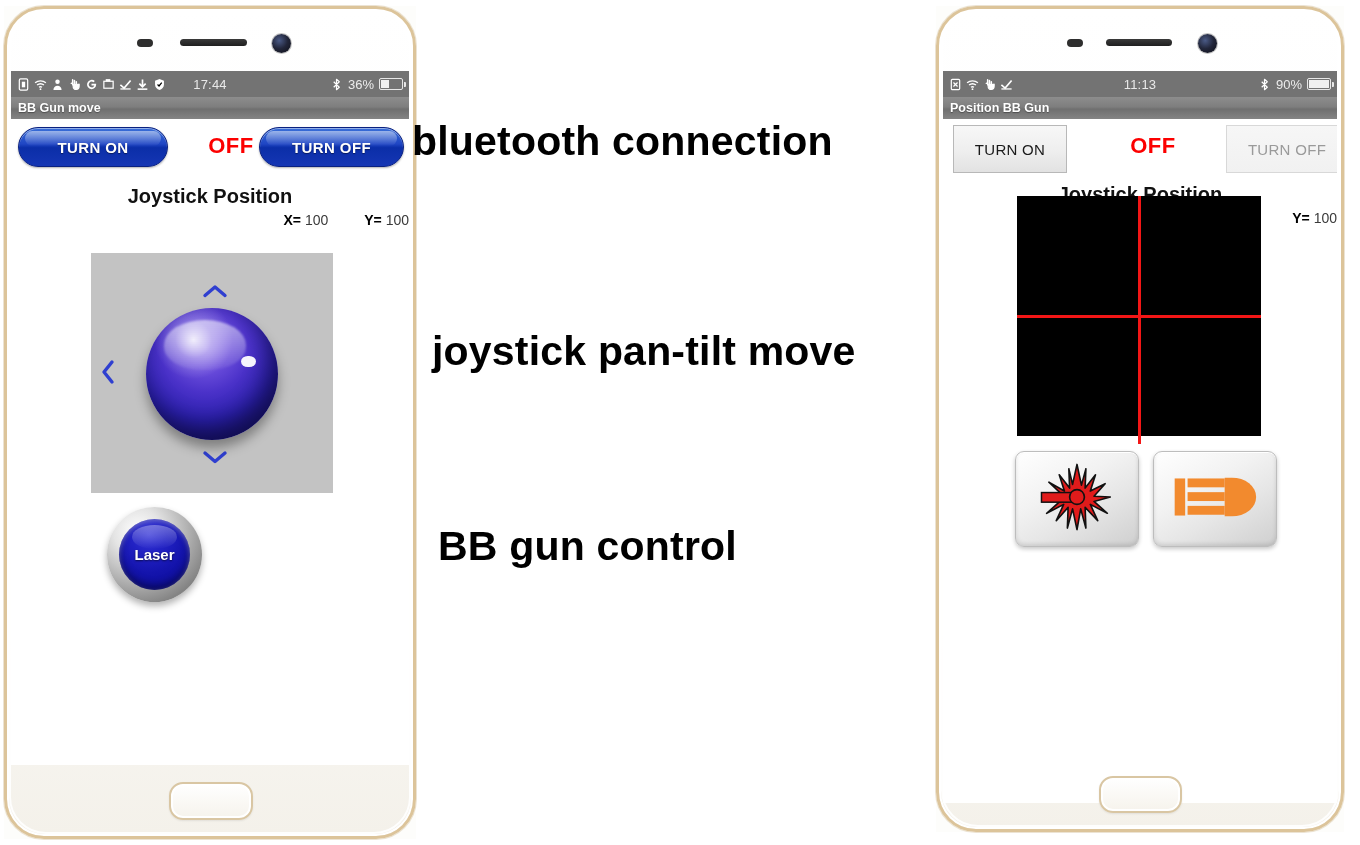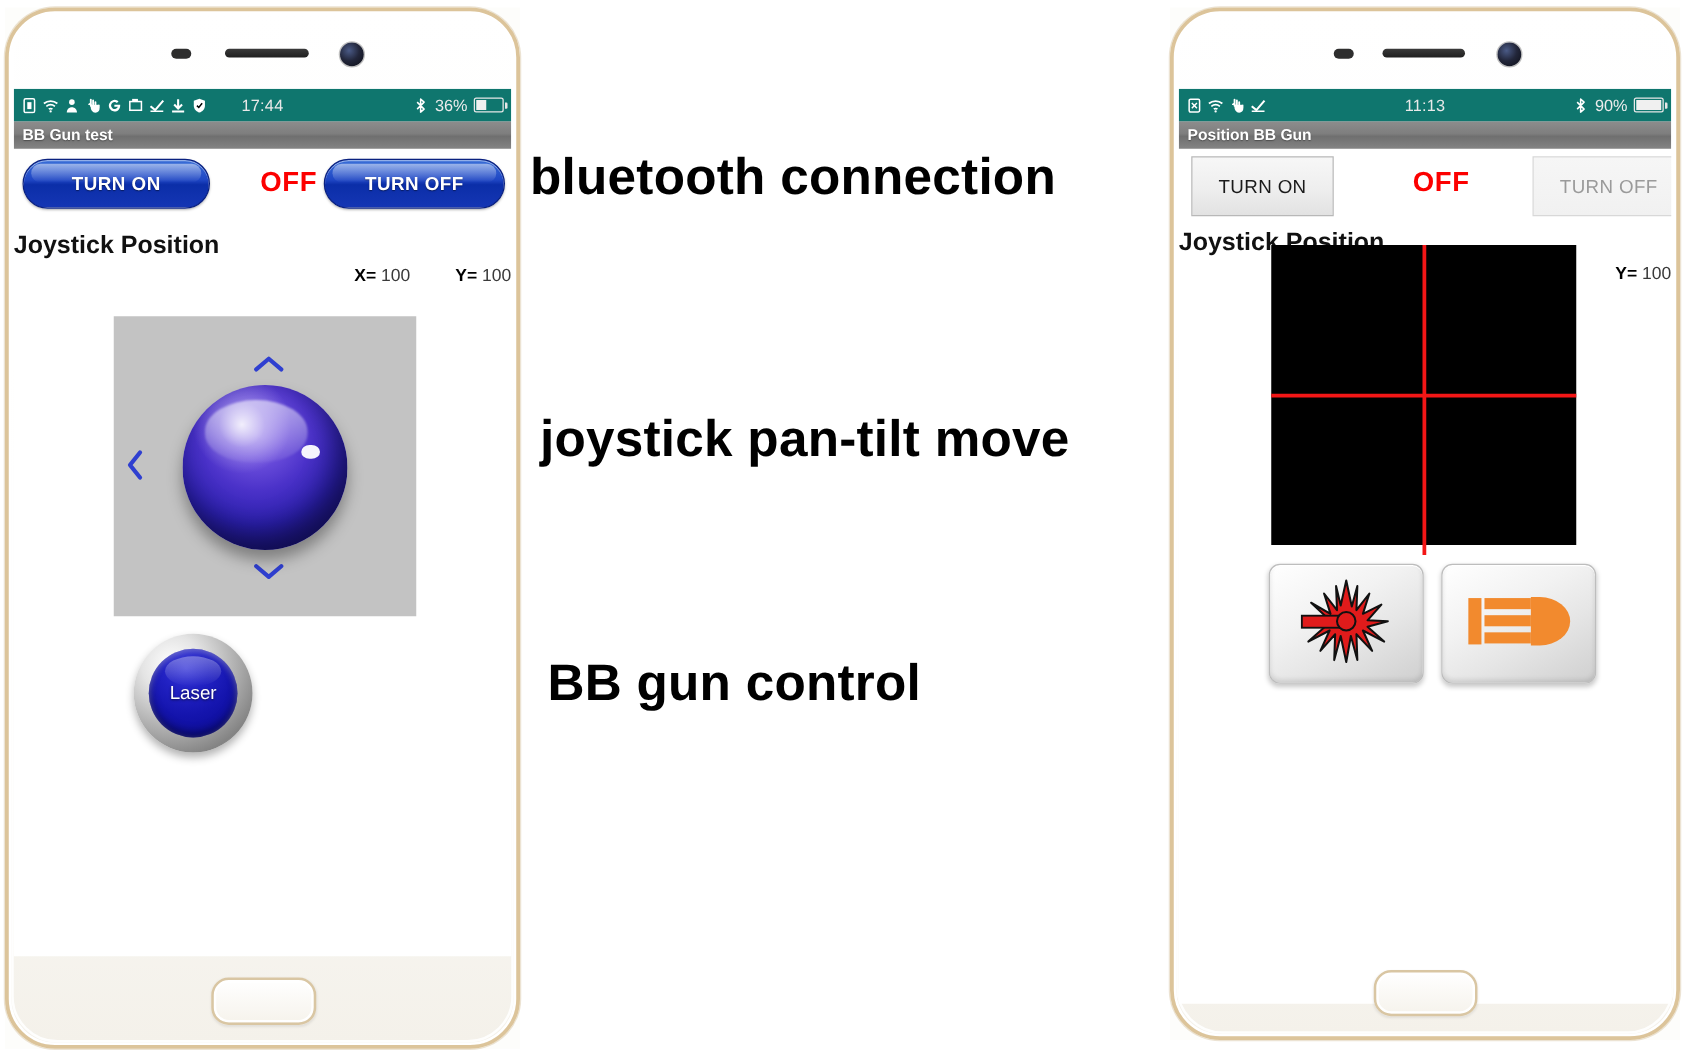--- a/index.html
+++ b/index.html
@@ -41,21 +41,21 @@
     position:absolute; border-radius: 14px;
     background: linear-gradient(180deg,#ffffff,#f6f3ec);
     border: 2px solid #d9c6a3;
     box-shadow: inset 0 0 0 2px #fff, 0 1px 2px rgba(0,0,0,.08);
   }
 
   
   .screen { position:absolute; background:#ffffff; overflow:hidden; }
 
   .statusbar {
-    height: 26px; background:#0f766e; color:#fff;
+    height: 26px; background:#737373; color:#fff;
     display:flex; align-items:center; position:relative;
     padding: 0 6px; font-size: 12px;
   }
   .sb-icons { display:flex; align-items:center; gap:4px; }
   .sb-ic { display:inline-block; width:13px; height:13px; }
   .sb-time {
     position:absolute; left:0; right:0; text-align:center;
     font-size:13px; letter-spacing:.2px; color:#e9e9e9;
     font-family:"Liberation Sans", sans-serif;
   }
@@ -108,21 +108,21 @@
     color:#9a9a9a;
     background: linear-gradient(180deg,#f6f6f6 0%,#f1f1f1 100%);
     border-color:#d8d8d8;
   }
   .status-off {
     position:absolute; top:14px; color:#fc0000; font-weight:bold;
     font-size:22px; letter-spacing:.5px;margin-left:12px;
   }
 
   
-  .jp-title { text-align:left; font-weight:bold; font-size:20px; color:#111; }
+  .jp-title { text-align:center; font-weight:bold; font-size:20px; color:#111; }
   .jp-coords {
     display:flex; justify-content:flex-end; gap:36px; font-size:14px; color:#3a3a3a;
     margin-top:4px;
   }
   .jp-coords b { color:#000; }
 
   .joy-pad {
     position:absolute; background:#c3c3c3;
   }
   .joy-pad.dark { background:#000000; }
@@ -160,21 +160,21 @@
     position:absolute; inset:12px; border-radius:50%;
     background: radial-gradient(circle at 42% 22%, #3a3ad8 0%, #2222c4 26%, #1414ad 55%, #08088e 100%);
     box-shadow: inset 0 2px 5px rgba(255,255,255,.35), inset 0 -4px 8px rgba(0,0,0,.45);
   }
   .rbtn > span.face::before{
     content:""; position:absolute; left:18%; top:8%; width:64%; height:34%;
     border-radius:50%;
     background: linear-gradient(180deg, rgba(255,255,255,.34), rgba(255,255,255,0));
   }
   .rbtn > span.lbl {
-    position:relative; z-index:3; color:#ffffff; font-weight:normal; font-size:15px;
+    position:relative; z-index:3; color:#ffffff; font-weight:bold; font-size:15px;
     text-shadow: 0 1px 2px rgba(0,0,0,.6);
   }
 
   
   .sqbtn {
     position:absolute; border-radius:9px;
     background: linear-gradient(150deg,#ffffff 0%,#f2f2f2 38%,#e6e6e6 62%,#cfcfcf 100%);
     border:1px solid #bdbdbd;
     box-shadow: inset 0 1px 0 #fff, inset 0 -2px 4px rgba(0,0,0,.12), 0 2px 4px rgba(0,0,0,.22);
     display:flex; align-items:center; justify-content:center;
@@ -268,21 +268,21 @@
               </svg>
           </span>
           <span>36%</span>
           <span class="batt">
               <i style="width:36%;"></i>
             </span>
         </div>
       </div>
 
       <div class="titlebar">
-        <span>BB Gun test</span>
+        <span>BB Gun move</span>
       </div>
 
       <div class="conn-row">
         <div class="btn-glossy" style="left:7px; width:150px;">
           <span>TURN ON</span>
         </div>
         <div class="status-off" style="left:178px; width:60px; text-align:center;">OFF</div>
         <div class="btn-glossy" style="left:248px; width:145px;">
           <span>TURN OFF</span>
         </div>
@@ -444,17 +444,17 @@
               <path d="M64 7 h9 a30 24 0 0 1 0 48 h-9 z"></path>
             </g>
           </svg>
         </span>
       </div>
     </div>
 
     <div class="home-btn" style="left:163px; top:770px; width:83px; height:37px;"></div>
   </div>
 
-  <div class="anno" style="left:424px; top:118px;">bluetooth connection</div>
+  <div class="anno" style="left:412px; top:118px;">bluetooth connection</div>
   <div class="anno" style="left:432px; top:328px;">joystick pan-tilt move</div>
   <div class="anno" style="left:438px; top:523px;">BB gun control</div>
 
 </div>
 
 </body></html>

